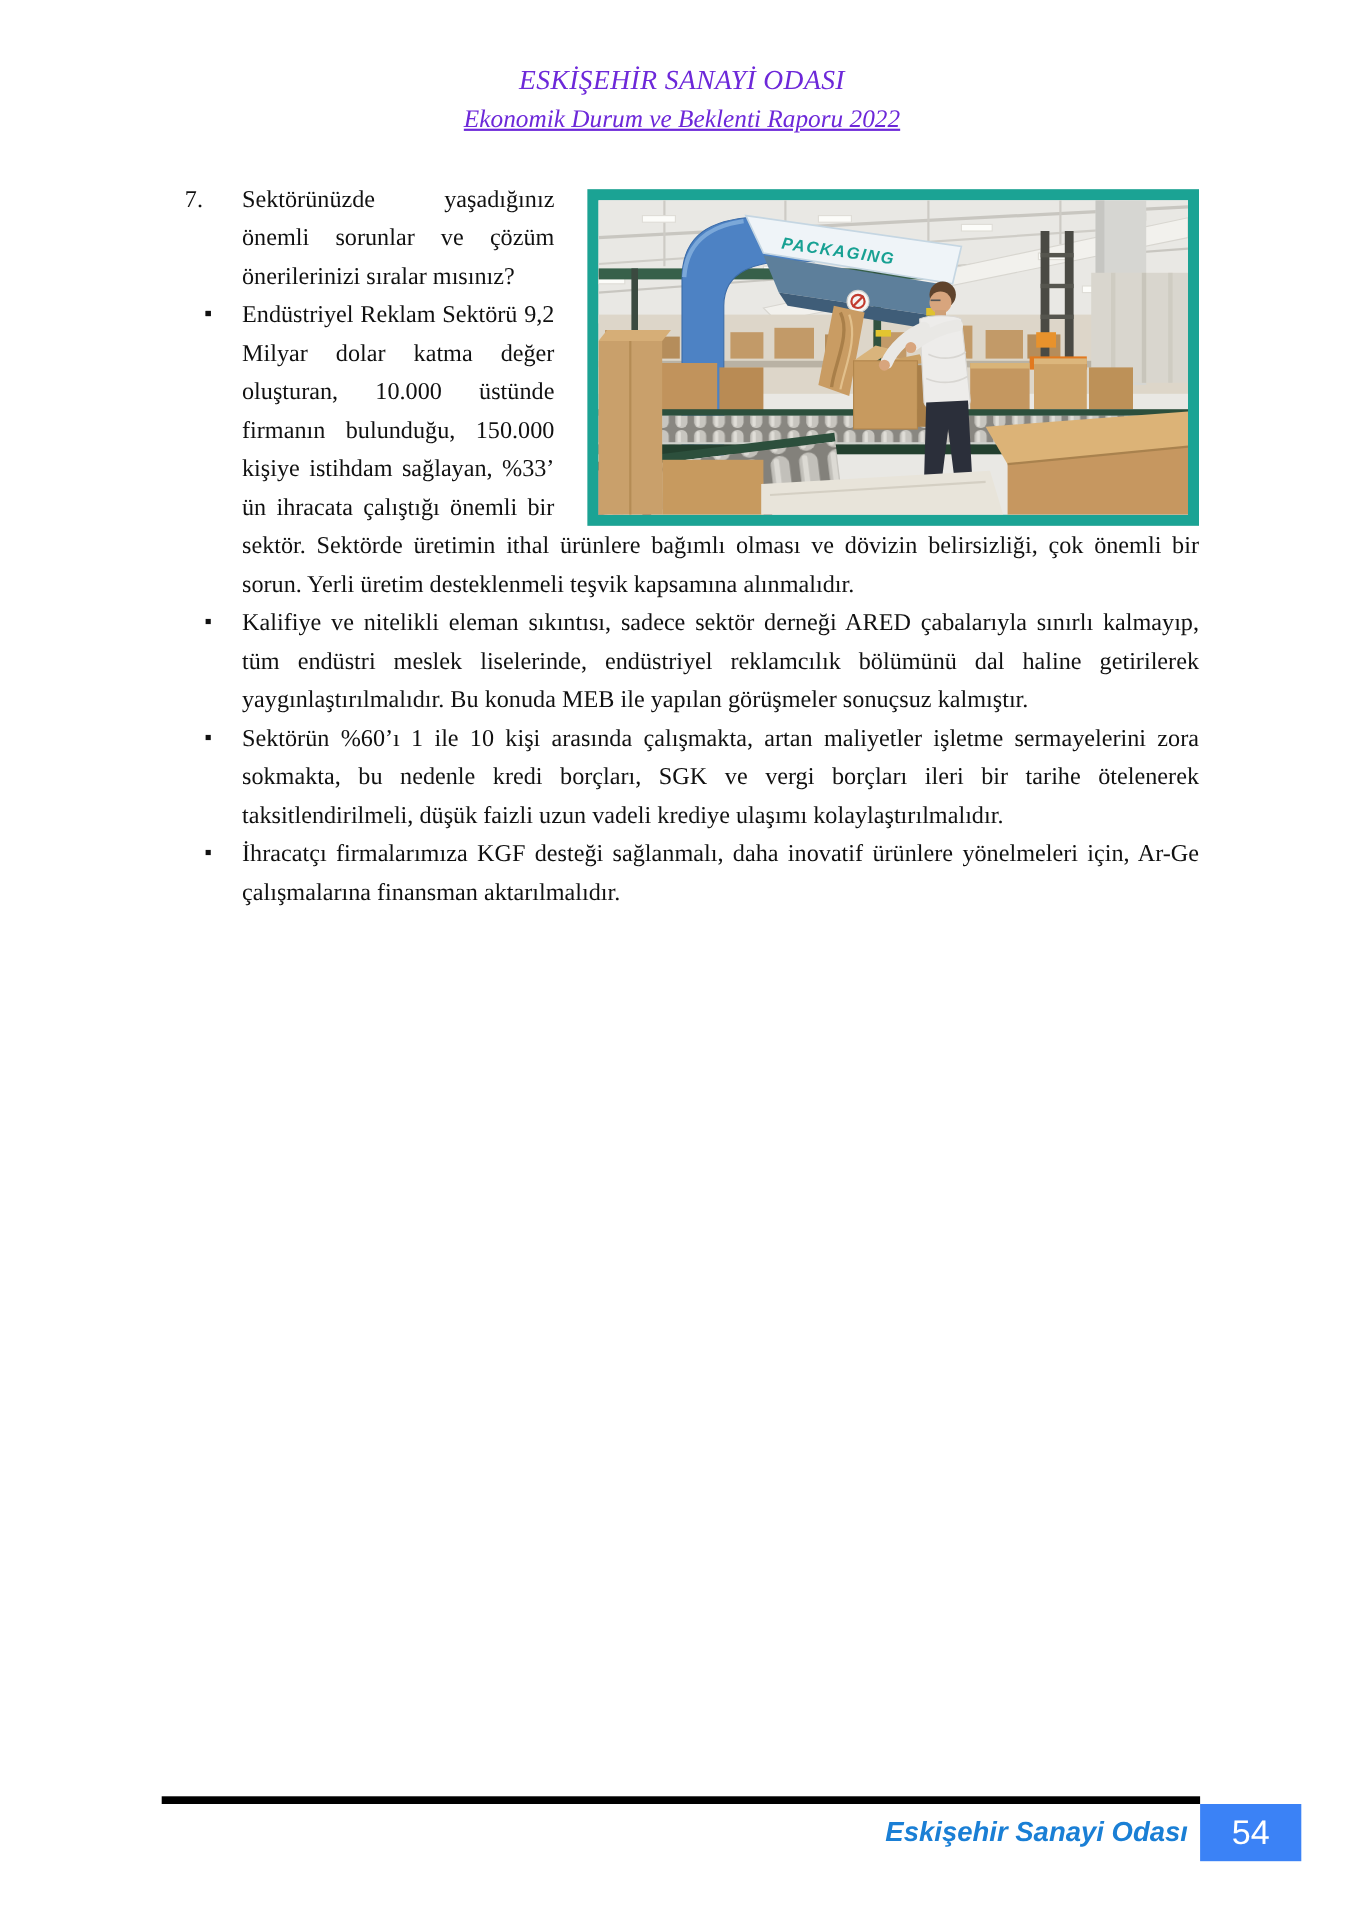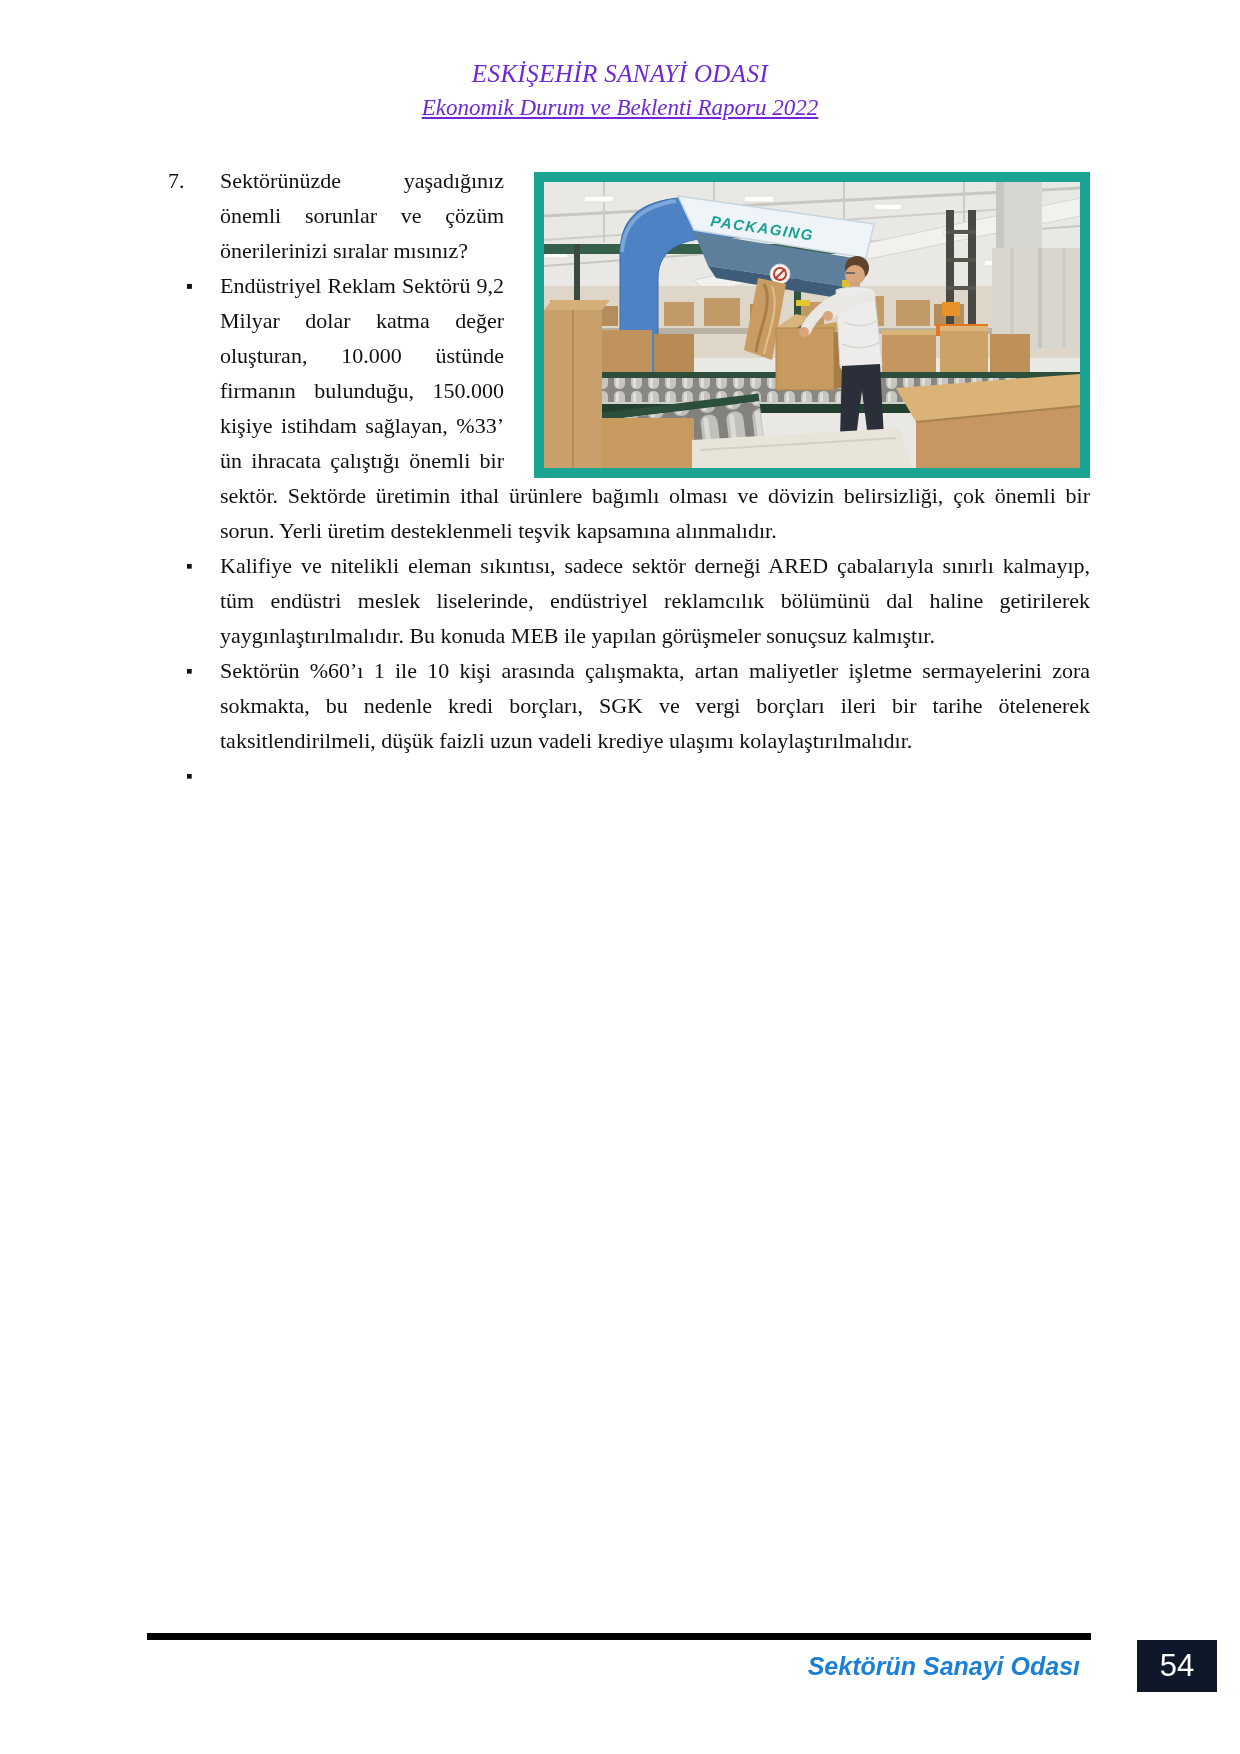--- a/index.html
+++ b/index.html
@@ -20,23 +20,23 @@
     float:right; width:556px; height:306px; margin:9px 0 -14px 30px;
     box-sizing:border-box; border:10px solid #1ba394; background:#e9e8e4;
   }
   .photo-wrap svg { display:block; width:536px; height:286px; }
   .q, .b { position:relative; padding-left:52px; }
   .q .num { position:absolute; left:0; top:0; }
   .b .marker { position:absolute; left:18px; top:0; font-size:19px; }
 
   
   .footer-rule { position:absolute; left:147px; top:1633px; width:944px; height:7px; background:#000000; }
-  .page-number { position:absolute; left:1091px; top:1640px; width:80px; height:52px;
-                 background:#0f172a; color:#ffffff; font-family:"Liberation Sans", sans-serif;
-                 font-size:31px; display:flex; align-items:center; justify-content:center;margin-left:46px; }
+  .page-number { position:absolute; left:1091px; top:1640px; width:92px; height:52px;
+                 background:#3b82f6; color:#ffffff; font-family:"Liberation Sans", sans-serif;
+                 font-size:31px; display:flex; align-items:center; justify-content:center; }
   .footer-org { position:absolute; top:1652px; right:160px; color:#1a7fd5;
                 font-family:"Liberation Sans", sans-serif; font-style:italic;
                 font-weight:bold; font-size:25px; }
   .machine-label { font-family:"Liberation Sans", sans-serif; font-size:15px;
                    font-weight:bold; font-style:italic; fill:#18a193; letter-spacing:1.5px; }
 </style>
 </head>
 <body>
 
 <div class="page">
@@ -229,21 +229,22 @@
       <span>Kalifiye ve nitelikli eleman sıkıntısı, sadece sektör derneği ARED çabalarıyla sınırlı kalmayıp, tüm endüstri meslek liselerinde, endüstriyel reklamcılık bölümünü dal haline getirilerek yaygınlaştırılmalıdır. Bu konuda MEB ile yapılan görüşmeler sonuçsuz kalmıştır.</span>
     </div>
 
     <div class="b">
       <span class="marker">▪</span>
       <span>Sektörün %60’ı 1 ile 10 kişi arasında çalışmakta, artan maliyetler işletme sermayelerini zora sokmakta, bu nedenle kredi borçları, SGK ve vergi borçları ileri bir tarihe ötelenerek taksitlendirilmeli, düşük faizli uzun vadeli krediye ulaşımı kolaylaştırılmalıdır.</span>
     </div>
 
     <div class="b">
       <span class="marker">▪</span>
+      <span>İhracatçı firmalarımıza KGF desteği sağlanmalı, daha inovatif ürünlere yönelmeleri için, Ar-Ge çalışmalarına finansman aktarılmalıdır.</span>
     </div>
 
   </div>
 
   <div class="footer-rule"></div>
-  <div class="footer-org">Sektörün Sanayi Odası</div>
+  <div class="footer-org">Eskişehir Sanayi Odası</div>
   <div class="page-number">54</div>
 
 </div>
 
 </body></html>

